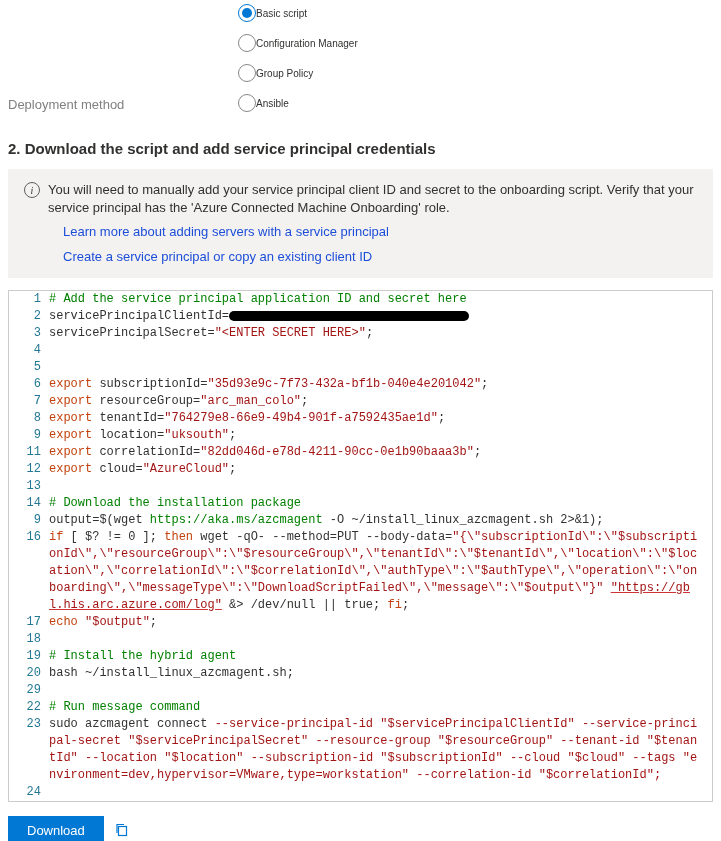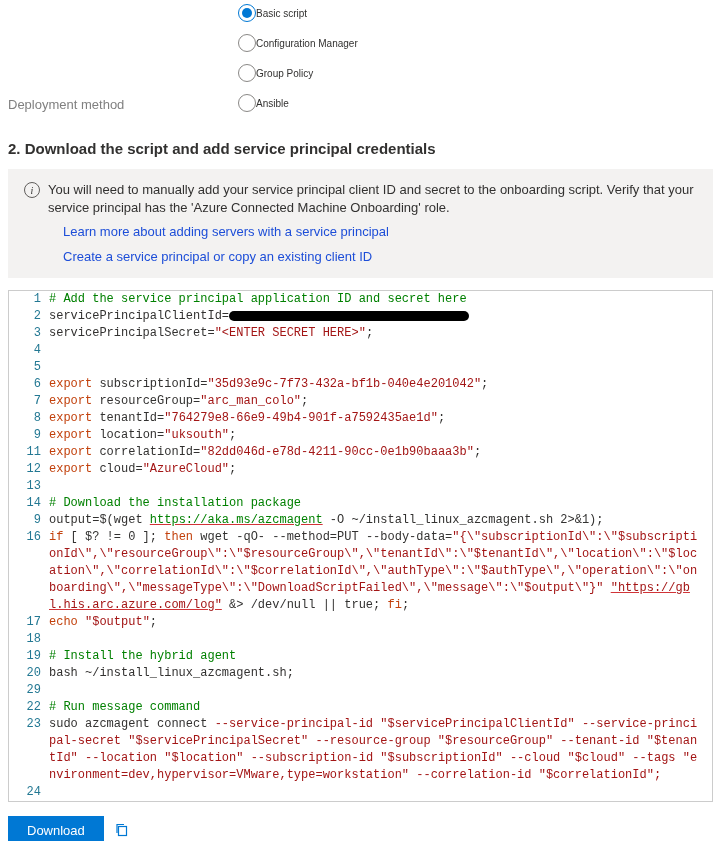--- a/index.html
+++ b/index.html
@@ -113,21 +113,21 @@
   .code {
     white-space: pre-wrap;
     word-break: break-all;
     padding-right: 8px;
     flex: 1;
   }
   .c-comment { color: #008000; }
   .c-str { color: #a31515; }
   .c-kw { color: #c2410c; }
   .c-url { color: #a31515; text-decoration: underline; text-decoration-color: #d13438; }
-  .c-url2 { color: #008000; text-decoration: underline; text-decoration-color: #d13438; }
+  .c-url2 { color: #008000; text-decoration-color: #d13438; }
   .c-flag { color: #a31515; }
   .redact {
     display: inline-block;
     width: 240px;
     height: 10px;
     background: #000;
     border-radius: 5px;
     vertical-align: middle;
   }
   .btn-row {

